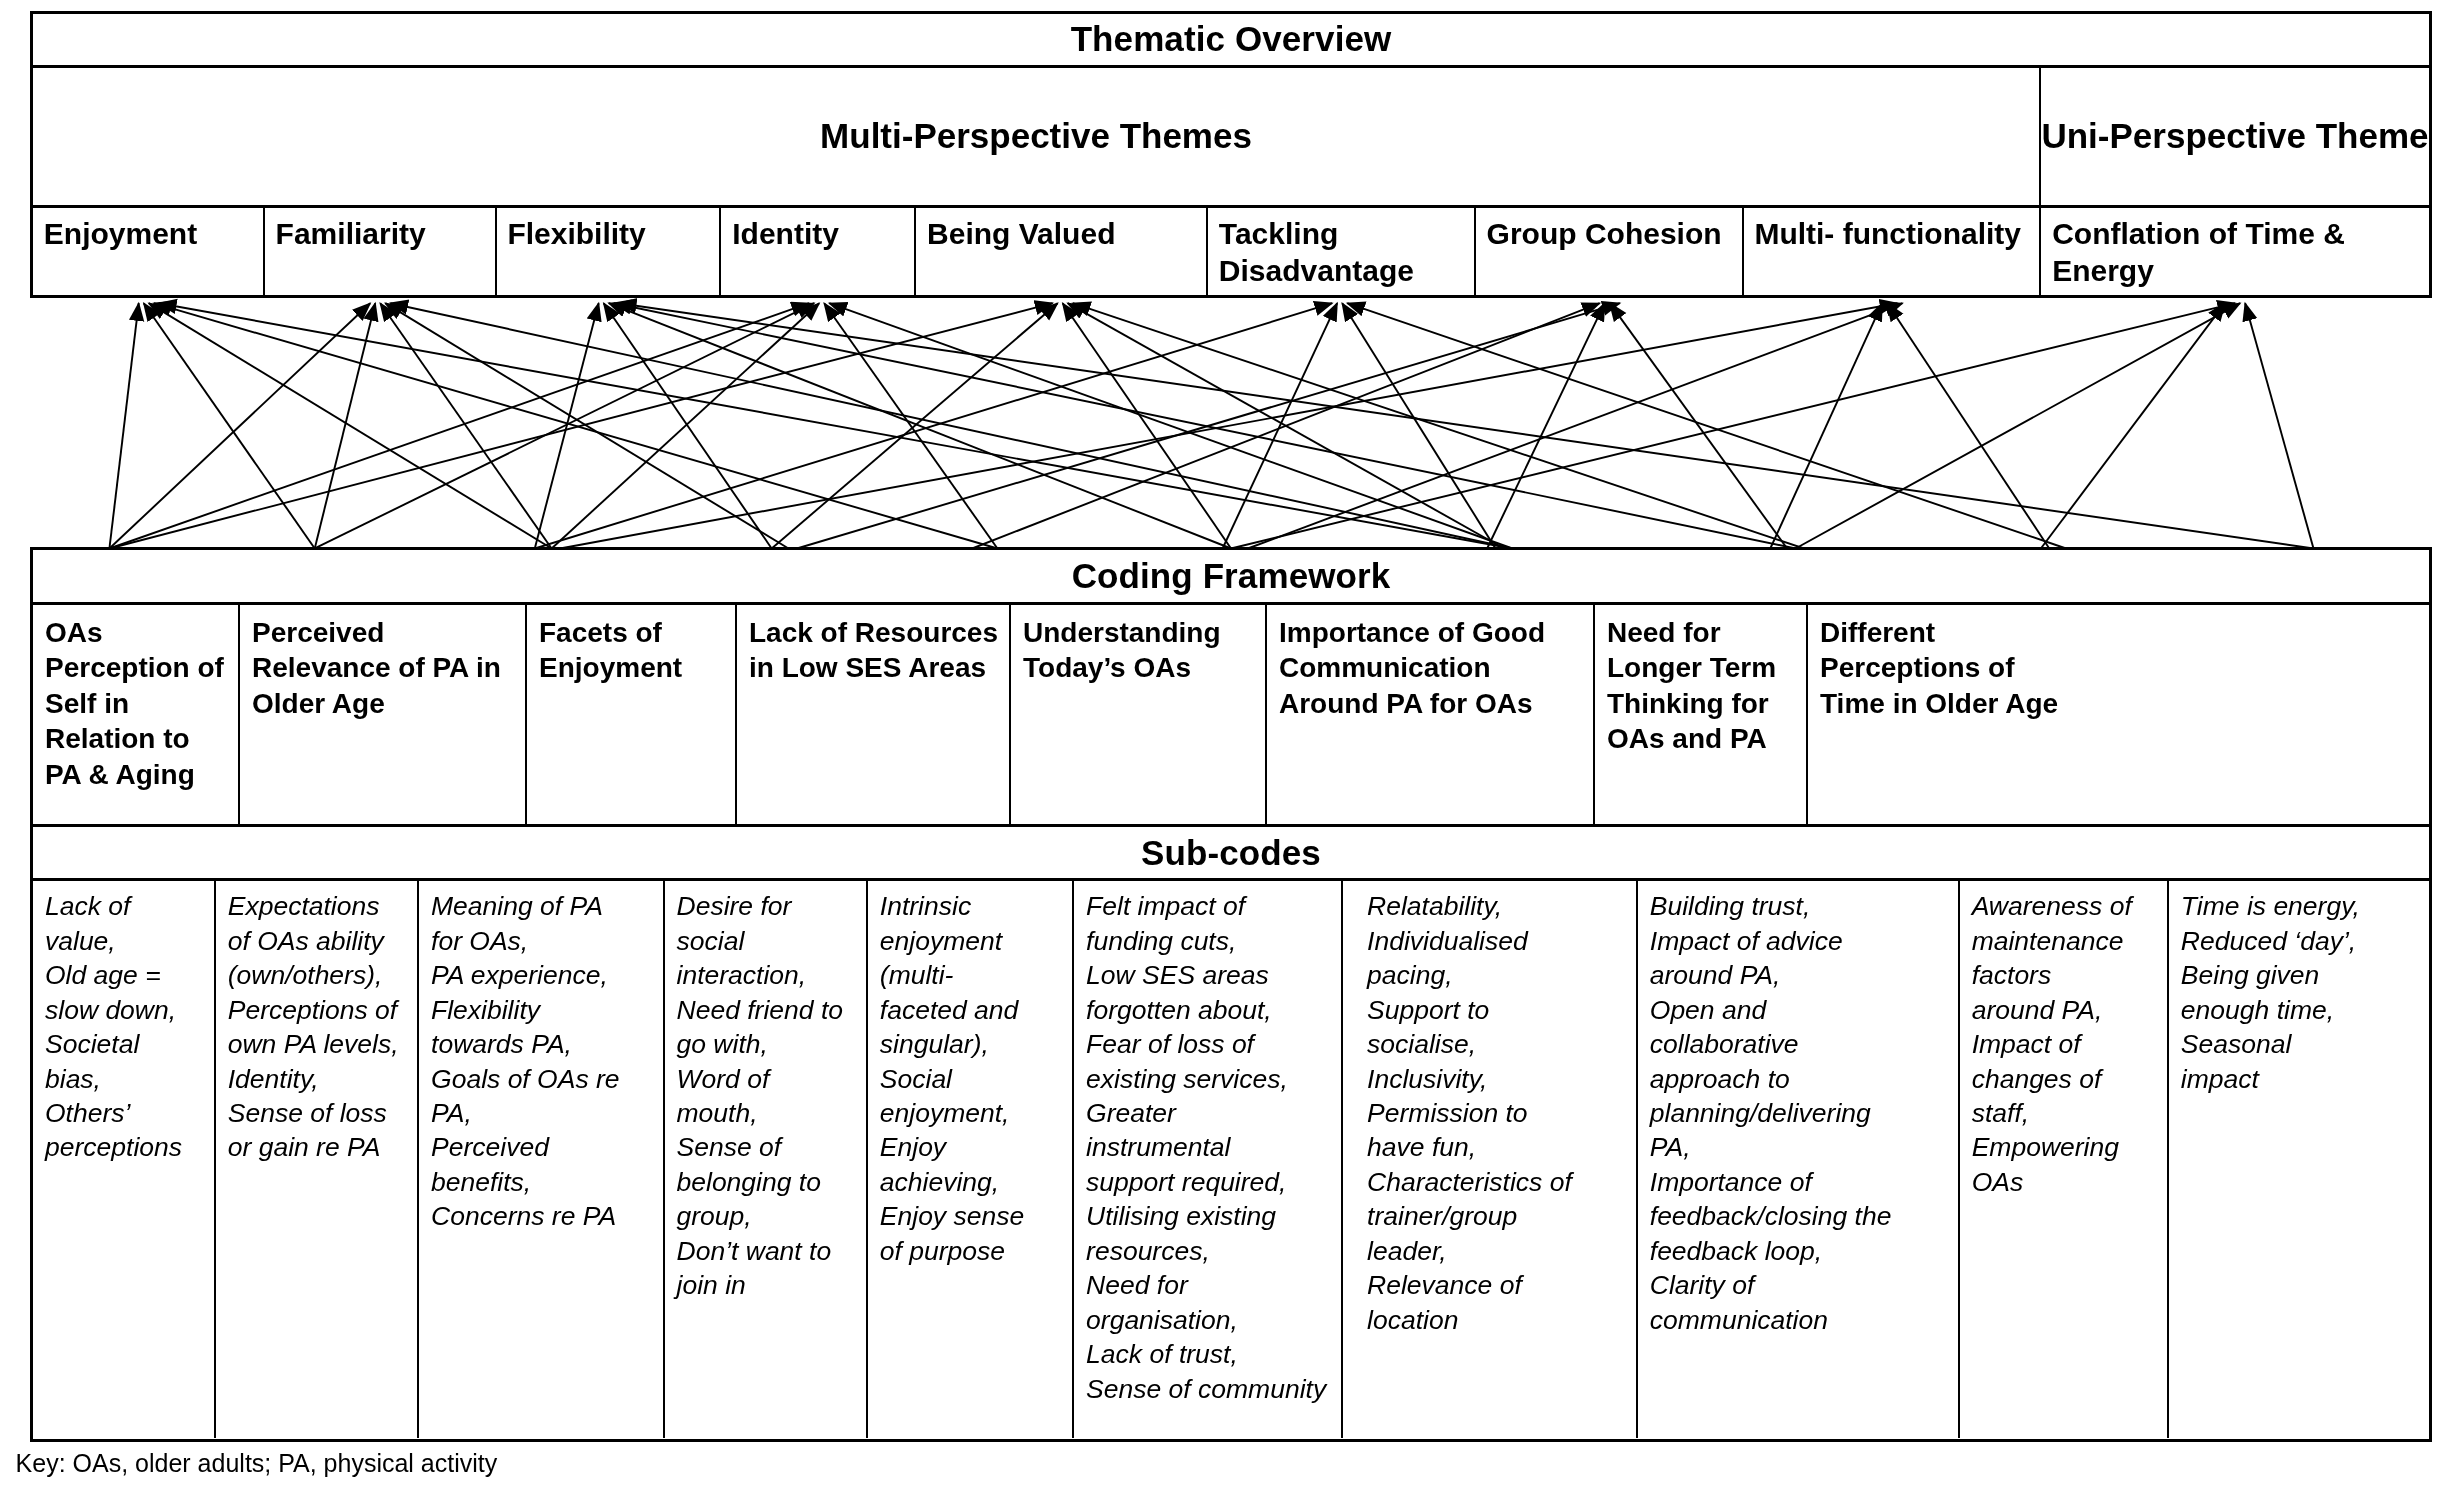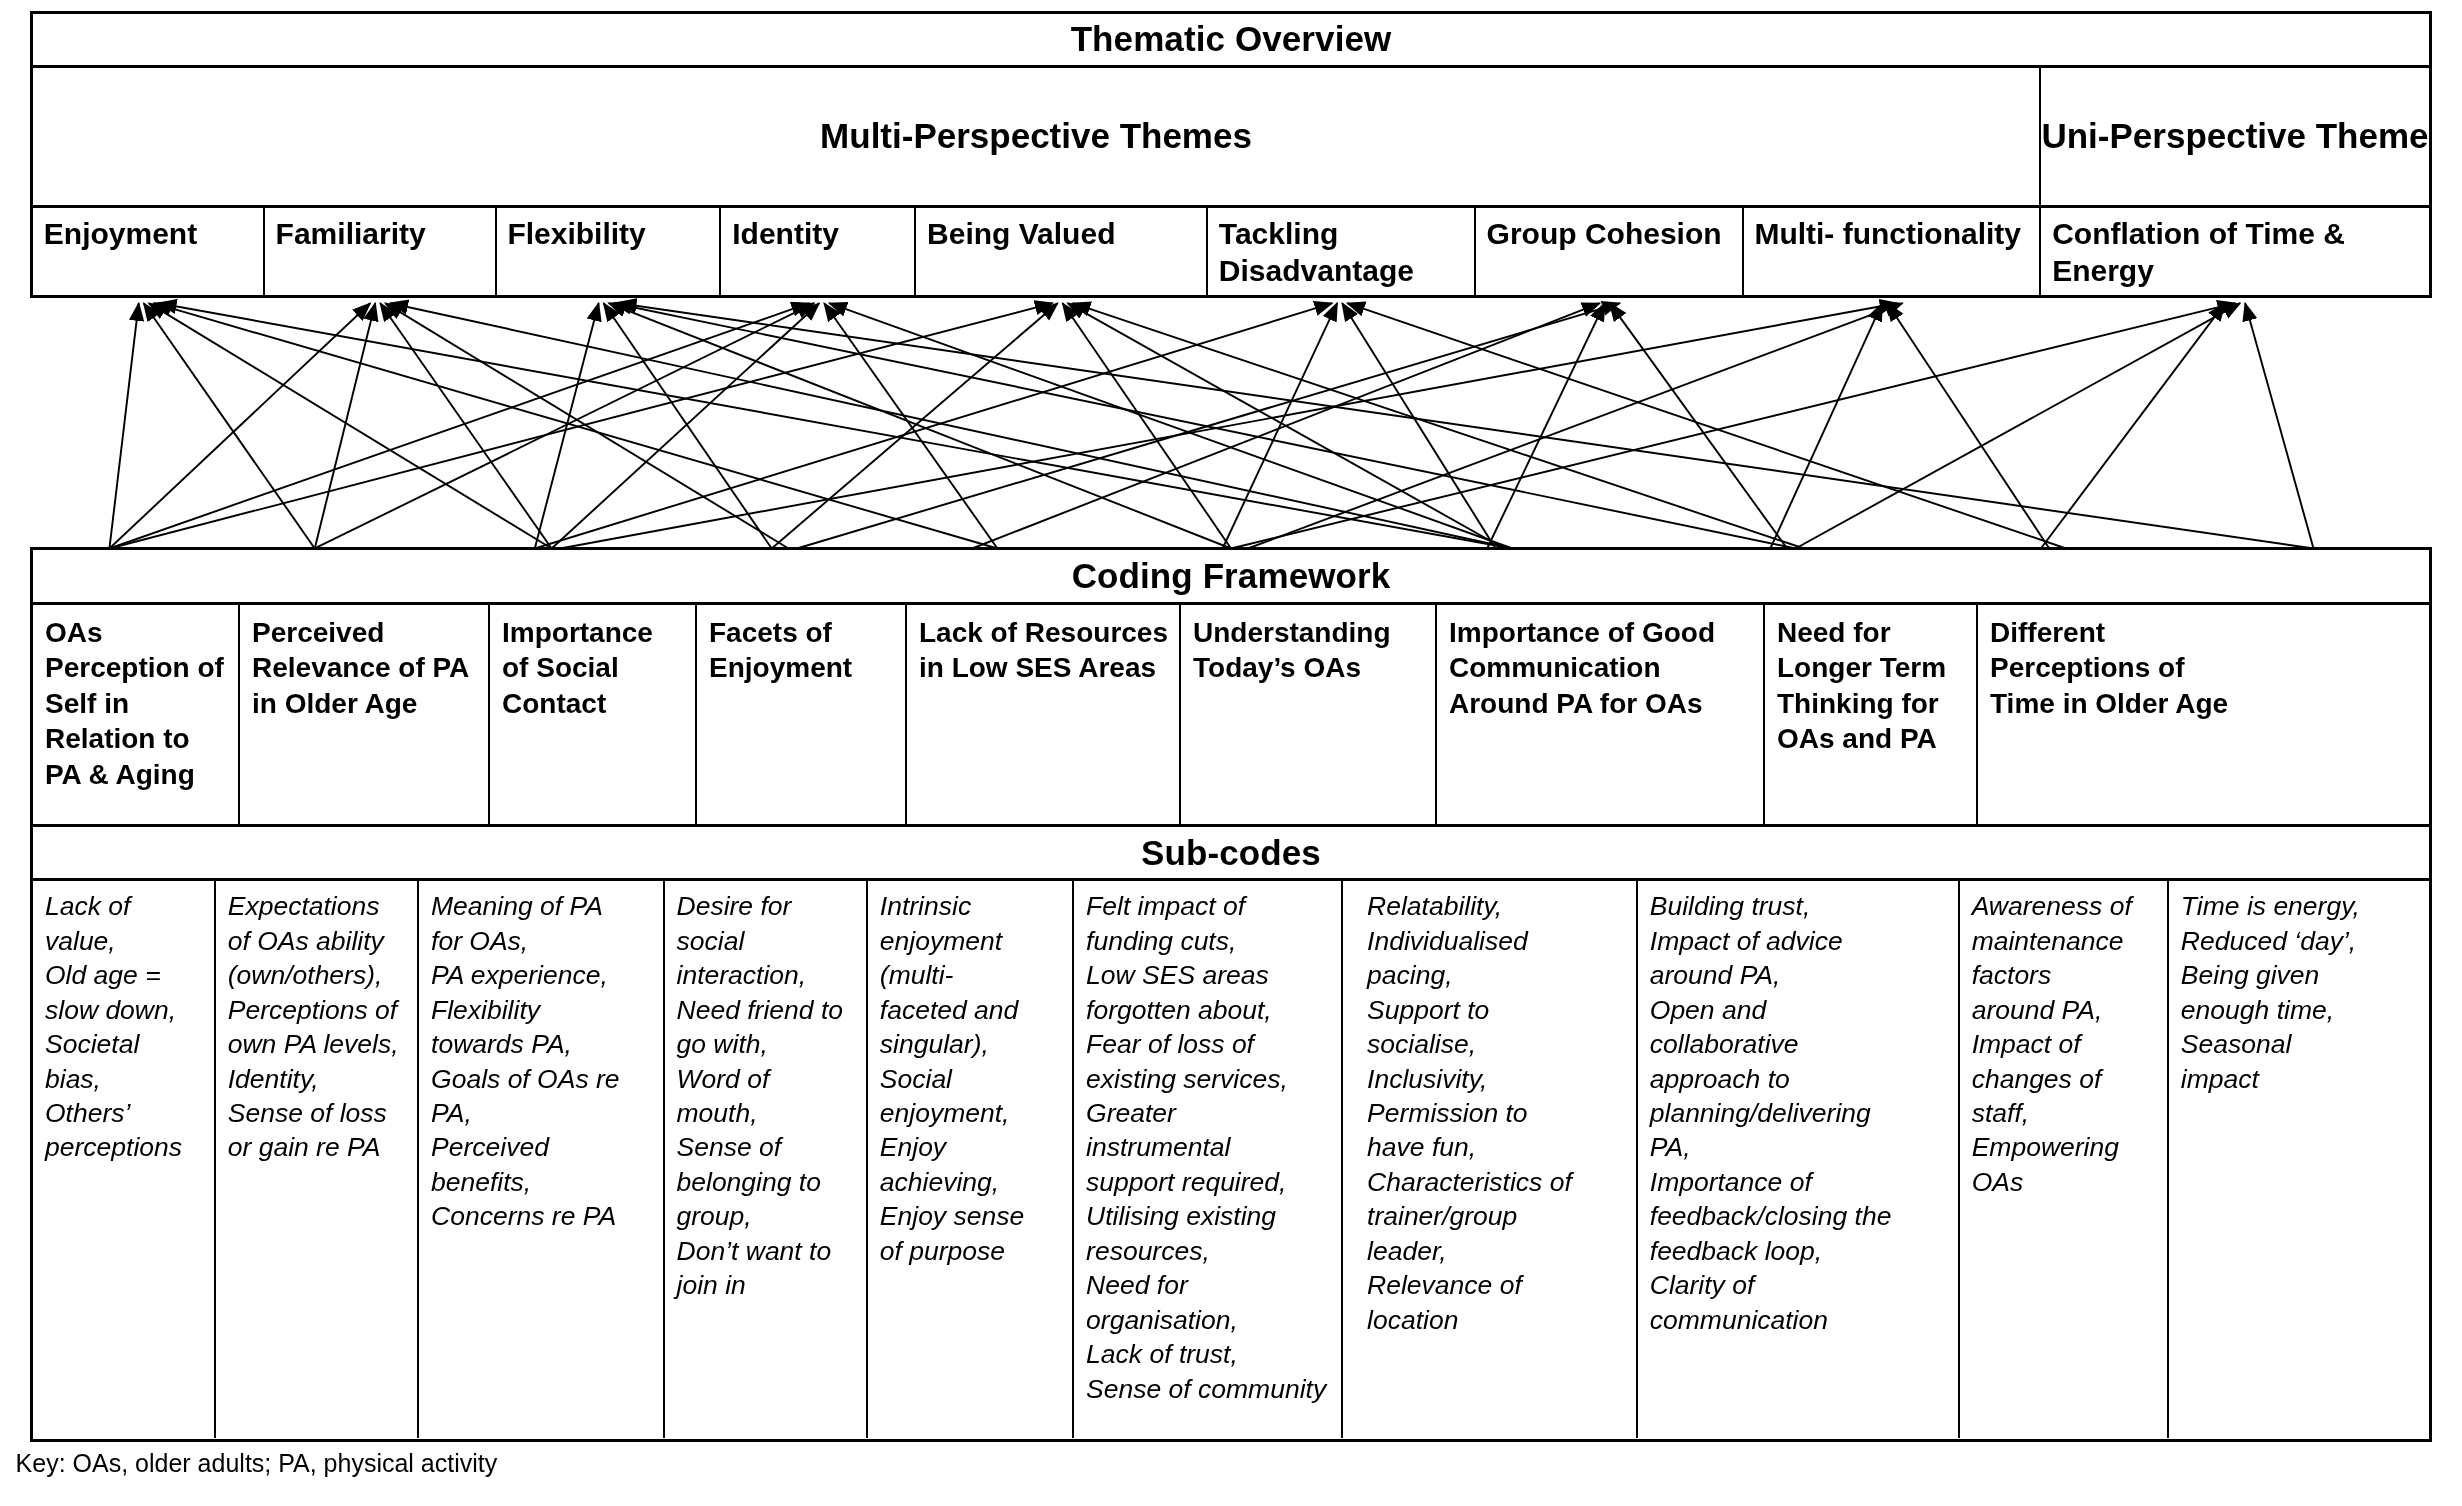--- a/index.html
+++ b/index.html
@@ -136,27 +136,24 @@
     <div class="bandrow" style="height:55px;">
       <div class="cell title-band" style="width:100%;">Coding Framework</div>
     </div>
 
     <div class="bandrow" style="height:222px;">
       <div class="cell code-cell vsep" style="width:207px;">OAs
 Perception
 of Self in
 Relation to
 PA &amp; Aging</div>
-      <div class="cell code-cell vsep" style="width:250px;">Perceived
+      <div class="cell code-cell vsep" style="width:287px;">Perceived
 Relevance of
 PA in Older
 Age</div>
-      <div class="cell code-cell vsep" style="width:207px;">Importance
-of Social
-Contact</div>
       <div class="cell code-cell vsep" style="width:210px;">Facets of
 Enjoyment</div>
       <div class="cell code-cell vsep" style="width:274px;">Lack of Resources
 in Low SES Areas</div>
       <div class="cell code-cell vsep" style="width:256px;">Understanding
 Today’s OAs</div>
       <div class="cell code-cell vsep" style="width:328px;">Importance of
 Good
 Communication
 Around PA for OAs</div>

